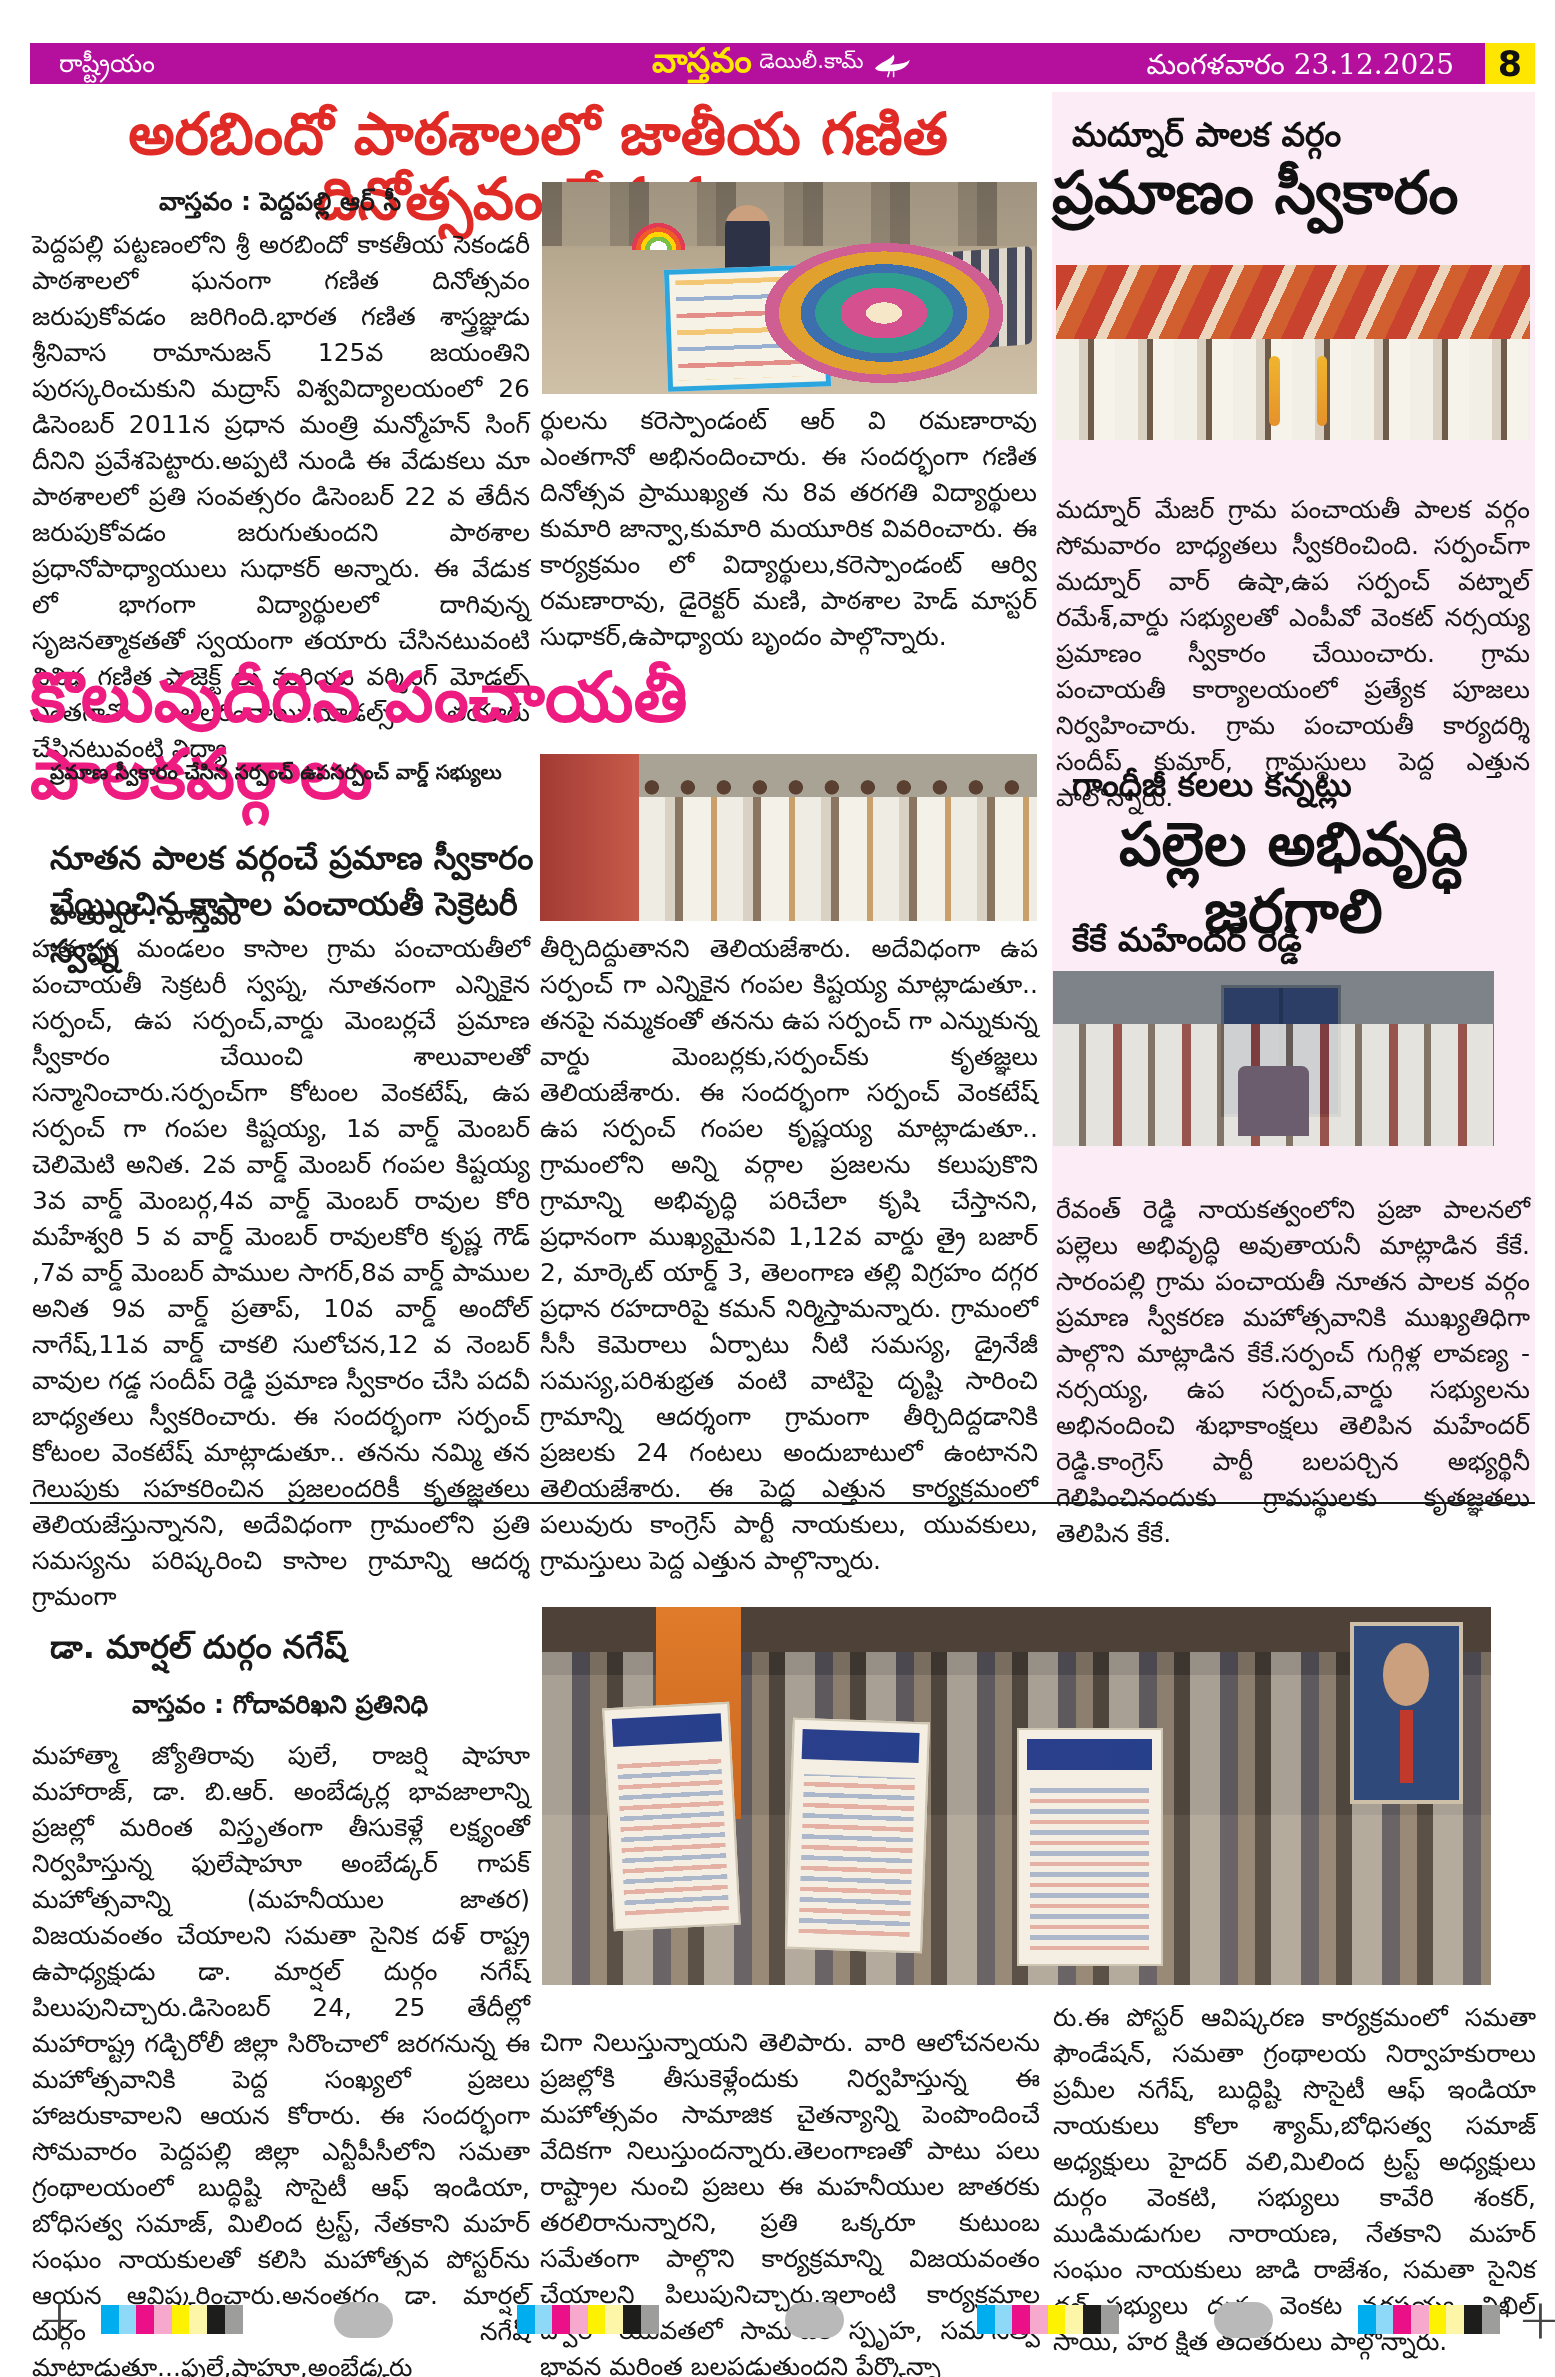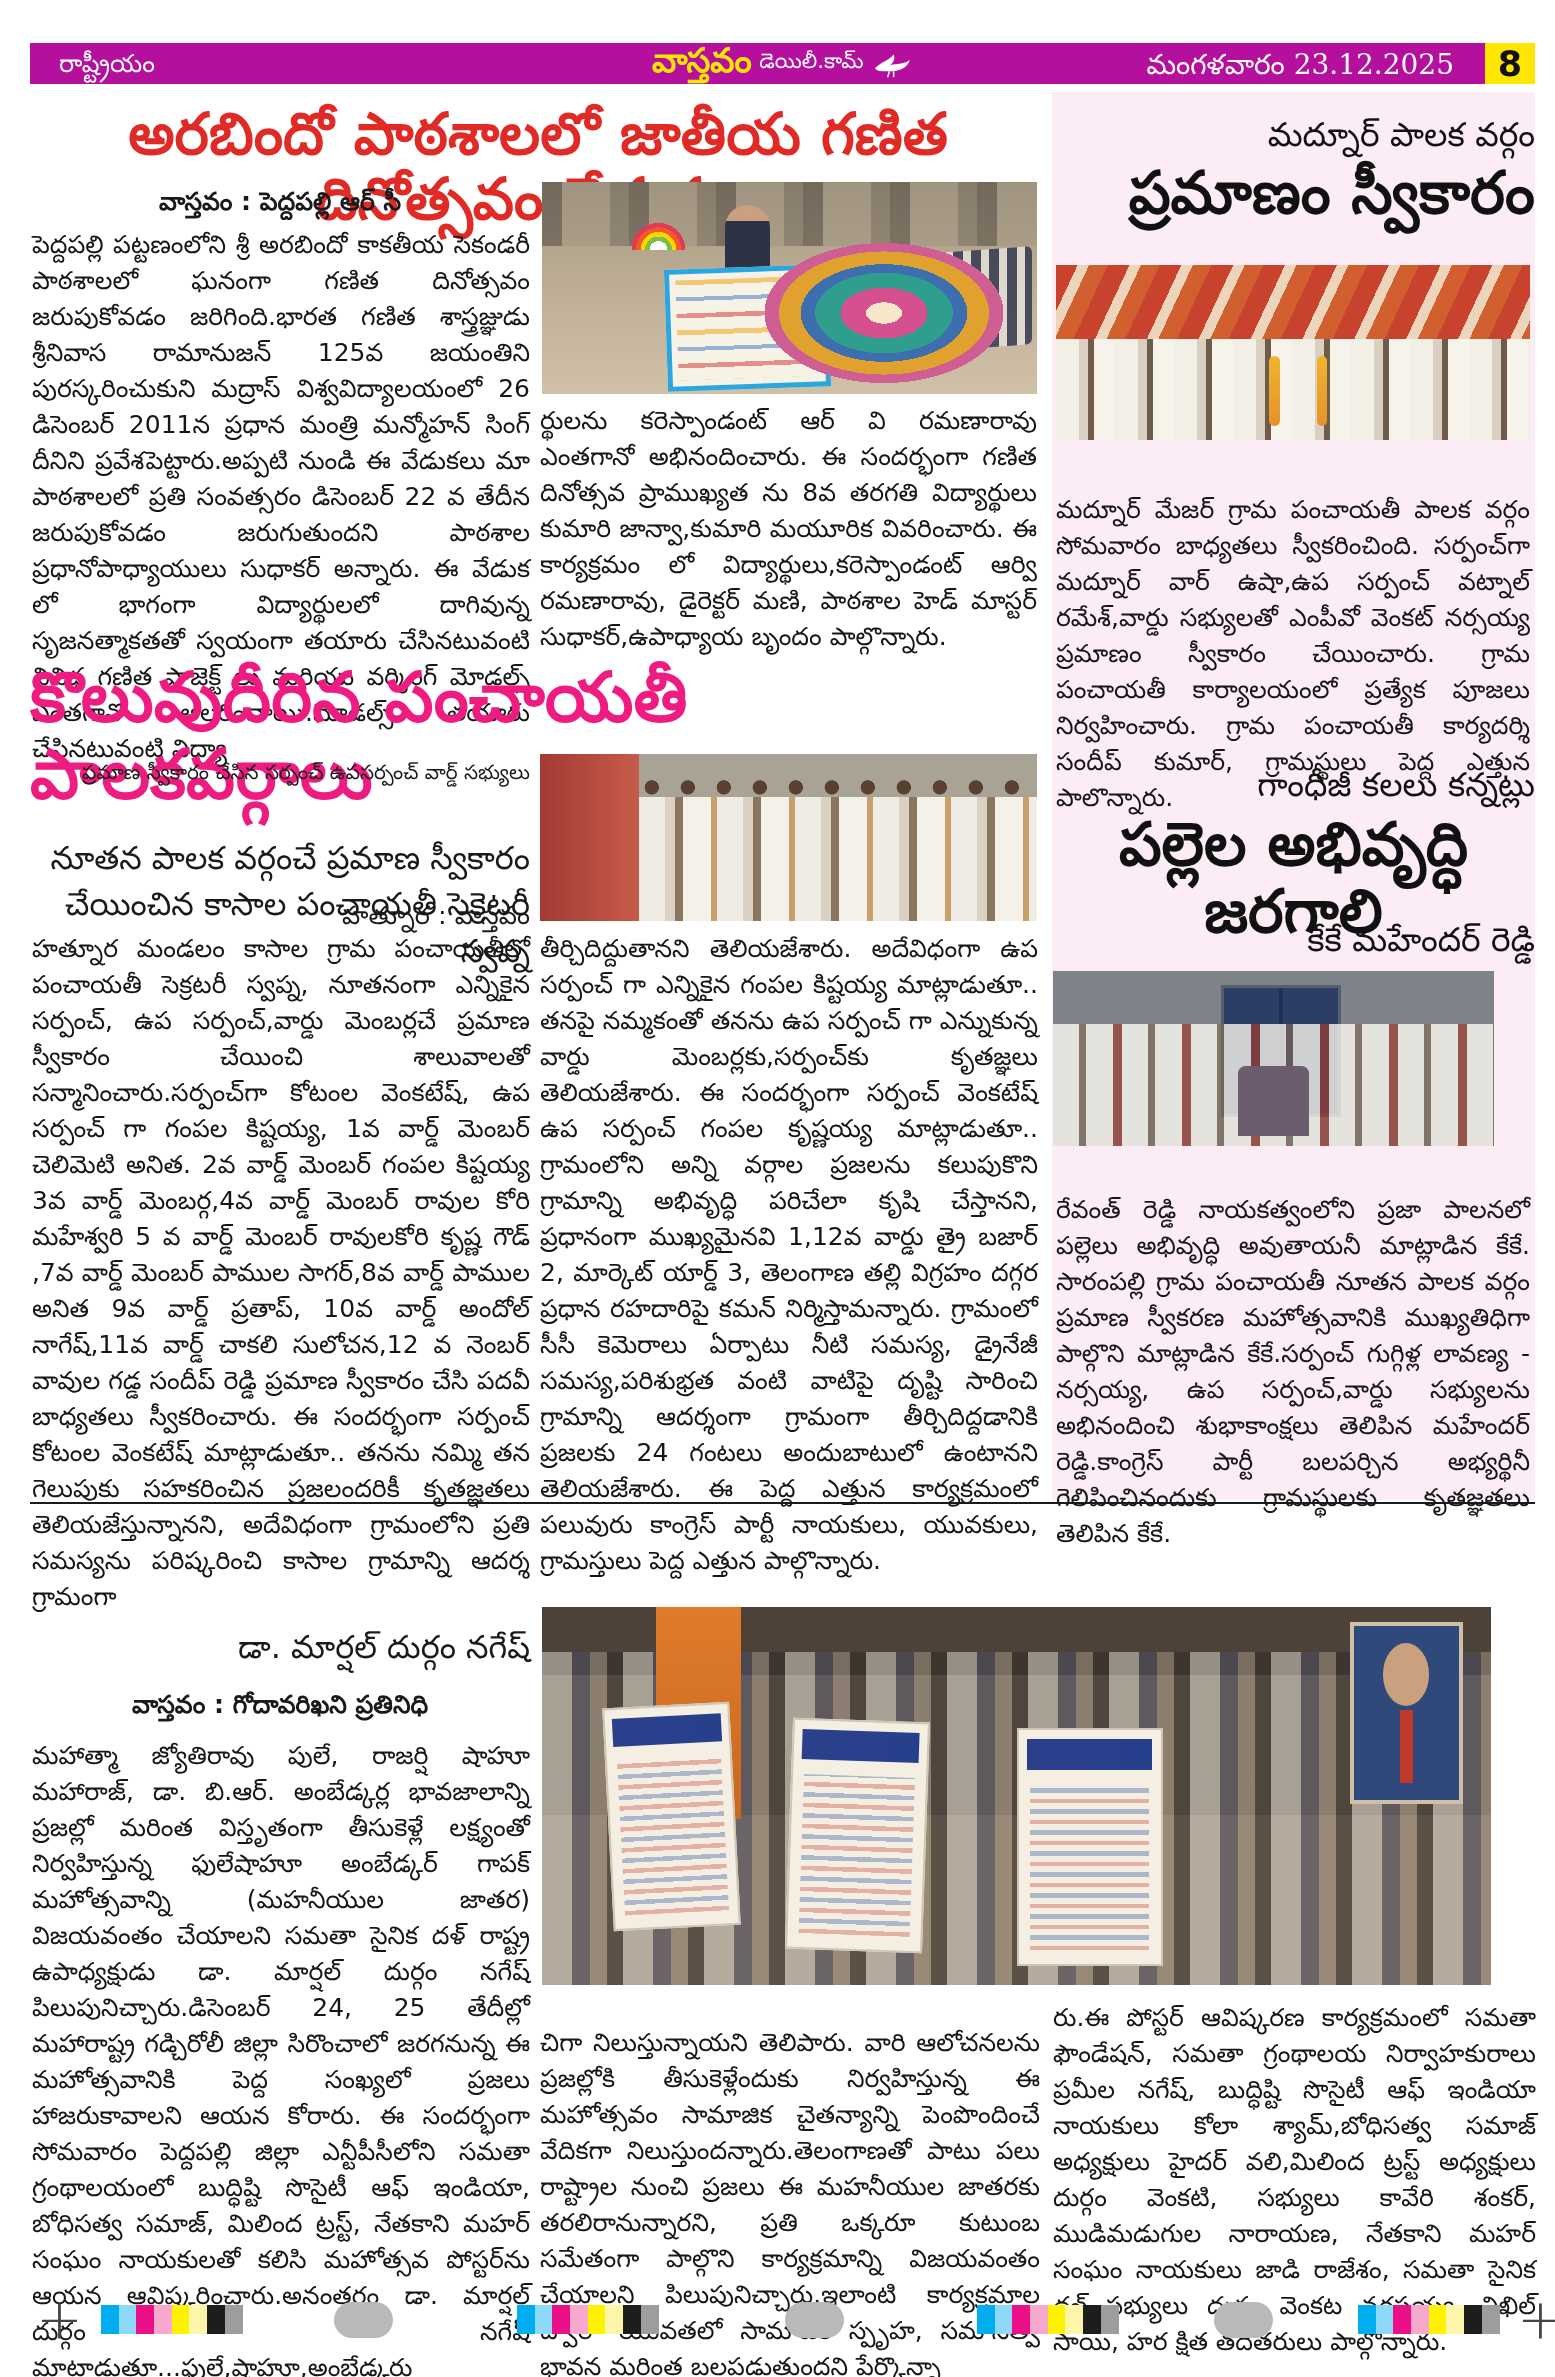--- a/index.html
+++ b/index.html
@@ -16,21 +16,21 @@
   .masthead-main{font-size:34px;font-weight:bold;}
   .masthead-sub{font-size:21px;color:#fff;}
   .date-label{position:absolute;right:81px;top:4.5px;font-size:28px;color:#fff;font-family:"DejaVu Serif",serif;}
   .pagenum-box{position:absolute;right:0;top:0;width:50px;height:41px;display:flex;align-items:center;justify-content:center;}
   .pagenum{font-size:35px;font-weight:bold;color:#111;}
 
   
   .headline{font-weight:bold;line-height:1.12;}
   .byline{font-size:25px;font-weight:600;text-align:center;}
   .body-text{font-size:25px;line-height:1.44;text-align:justify;color:#161616;}
-  .subhead{font-weight:normal;text-align:right;line-height:1.45;}
+  .subhead{font-weight:bold;text-align:left;line-height:1.45;margin-left:20px;}
 
   
   .photo{position:absolute;overflow:hidden;}
   .photo1{background:linear-gradient(180deg,#857a69 0%,#9a8f7d 14%,#b5a68e 32%,#c6b69d 70%,#cfc0a8 100%);}
   .photo1 .bldg{position:absolute;left:0;top:0;width:100%;height:30%;
      background:repeating-linear-gradient(90deg,#6f6557 0 19.6px,#a79b86 19.6px 68px,#887d6b 68px 87px);opacity:.8;}
   .photo1 .rainbow{position:absolute;left:17%;top:17%;width:65px;height:32px;border-radius:65px 65px 0 0;
      background:radial-gradient(circle at 50% 100%,#ffffff 0 9px,#7ac143 9px 13.5px,#ffd400 13.5px 18px,#f15a29 18px 22.6px,#e23a54 22.6px 27px,transparent 27px);}
   .photo1 .students{position:absolute;right:1%;top:34%;width:45%;height:46%;transform:skewY(-4deg);border-radius:6px;
      background:repeating-linear-gradient(90deg,rgba(52,58,82,.85) 0 9.8px,rgba(228,224,214,.85) 9.8px 18px);}
@@ -107,21 +107,21 @@
     </div>
     <span class="date-label">మంగళవారం  23.12.2025</span>
     <div class="pagenum-box" style="background:#ffe600;">
       <span class="pagenum">8</span>
     </div>
   </div>
 
   <div class="abs" style="left:1052px;top:92px;width:483px;height:1408px;background:#fbecf5;"></div>
 
   <div class="abs subhead" style="left:1052px;top:111px;width:483px;font-size:33px;color:#111;">మద్నూర్ పాలక వర్గం</div>
-  <div class="abs headline" style="left:1052px;top:160px;width:483px;font-size:59px;color:#111;text-align:right;">ప్రమాణం స్వీకారం</div>
+  <div class="abs headline" style="left:1052px;top:160px;width:483px;font-size:59px;color:#111;text-align:left;">ప్రమాణం స్వీకారం</div>
   <div class="photo sphoto1" role="img" style="left:1056px;top:265px;width:474px;height:175px;" aria-label="Newly elected village body taking oath and receiving garlands under a decorated tent">
     <span class="canopy"></span>
     <span class="crowd"></span>
     <span class="garland g1"></span>
     <span class="garland g2"></span>
   </div>
   <div class="abs body-text" style="left:1056px;top:492px;width:474px;height:253px;">మద్నూర్ మేజర్ గ్రామ పంచాయతీ పాలక వర్గం సోమవారం బాధ్యతలు స్వీకరించింది. సర్పంచ్‌గా మద్నూర్ వార్ ఉషా,ఉప సర్పంచ్ వట్నాల్ రమేశ్,వార్డు సభ్యులతో ఎంపీవో వెంకట్ నర్సయ్య ప్రమాణం స్వీకారం చేయించారు. గ్రామ పంచాయతీ కార్యాలయంలో ప్రత్యేక పూజలు నిర్వహించారు. గ్రామ పంచాయతీ కార్యదర్శి సందీప్ కుమార్, గ్రామస్థులు పెద్ద ఎత్తున పాలొన్నారు.</div>
 
   <div class="abs subhead" style="left:1052px;top:761px;width:483px;font-size:33px;color:#111;">గాంధీజీ కలలు కన్నట్లు</div>
   <div class="abs headline" style="left:1052px;top:811px;width:483px;font-size:60px;color:#111;text-align:center;">పల్లెల అభివృద్ధి జరగాలి</div>

